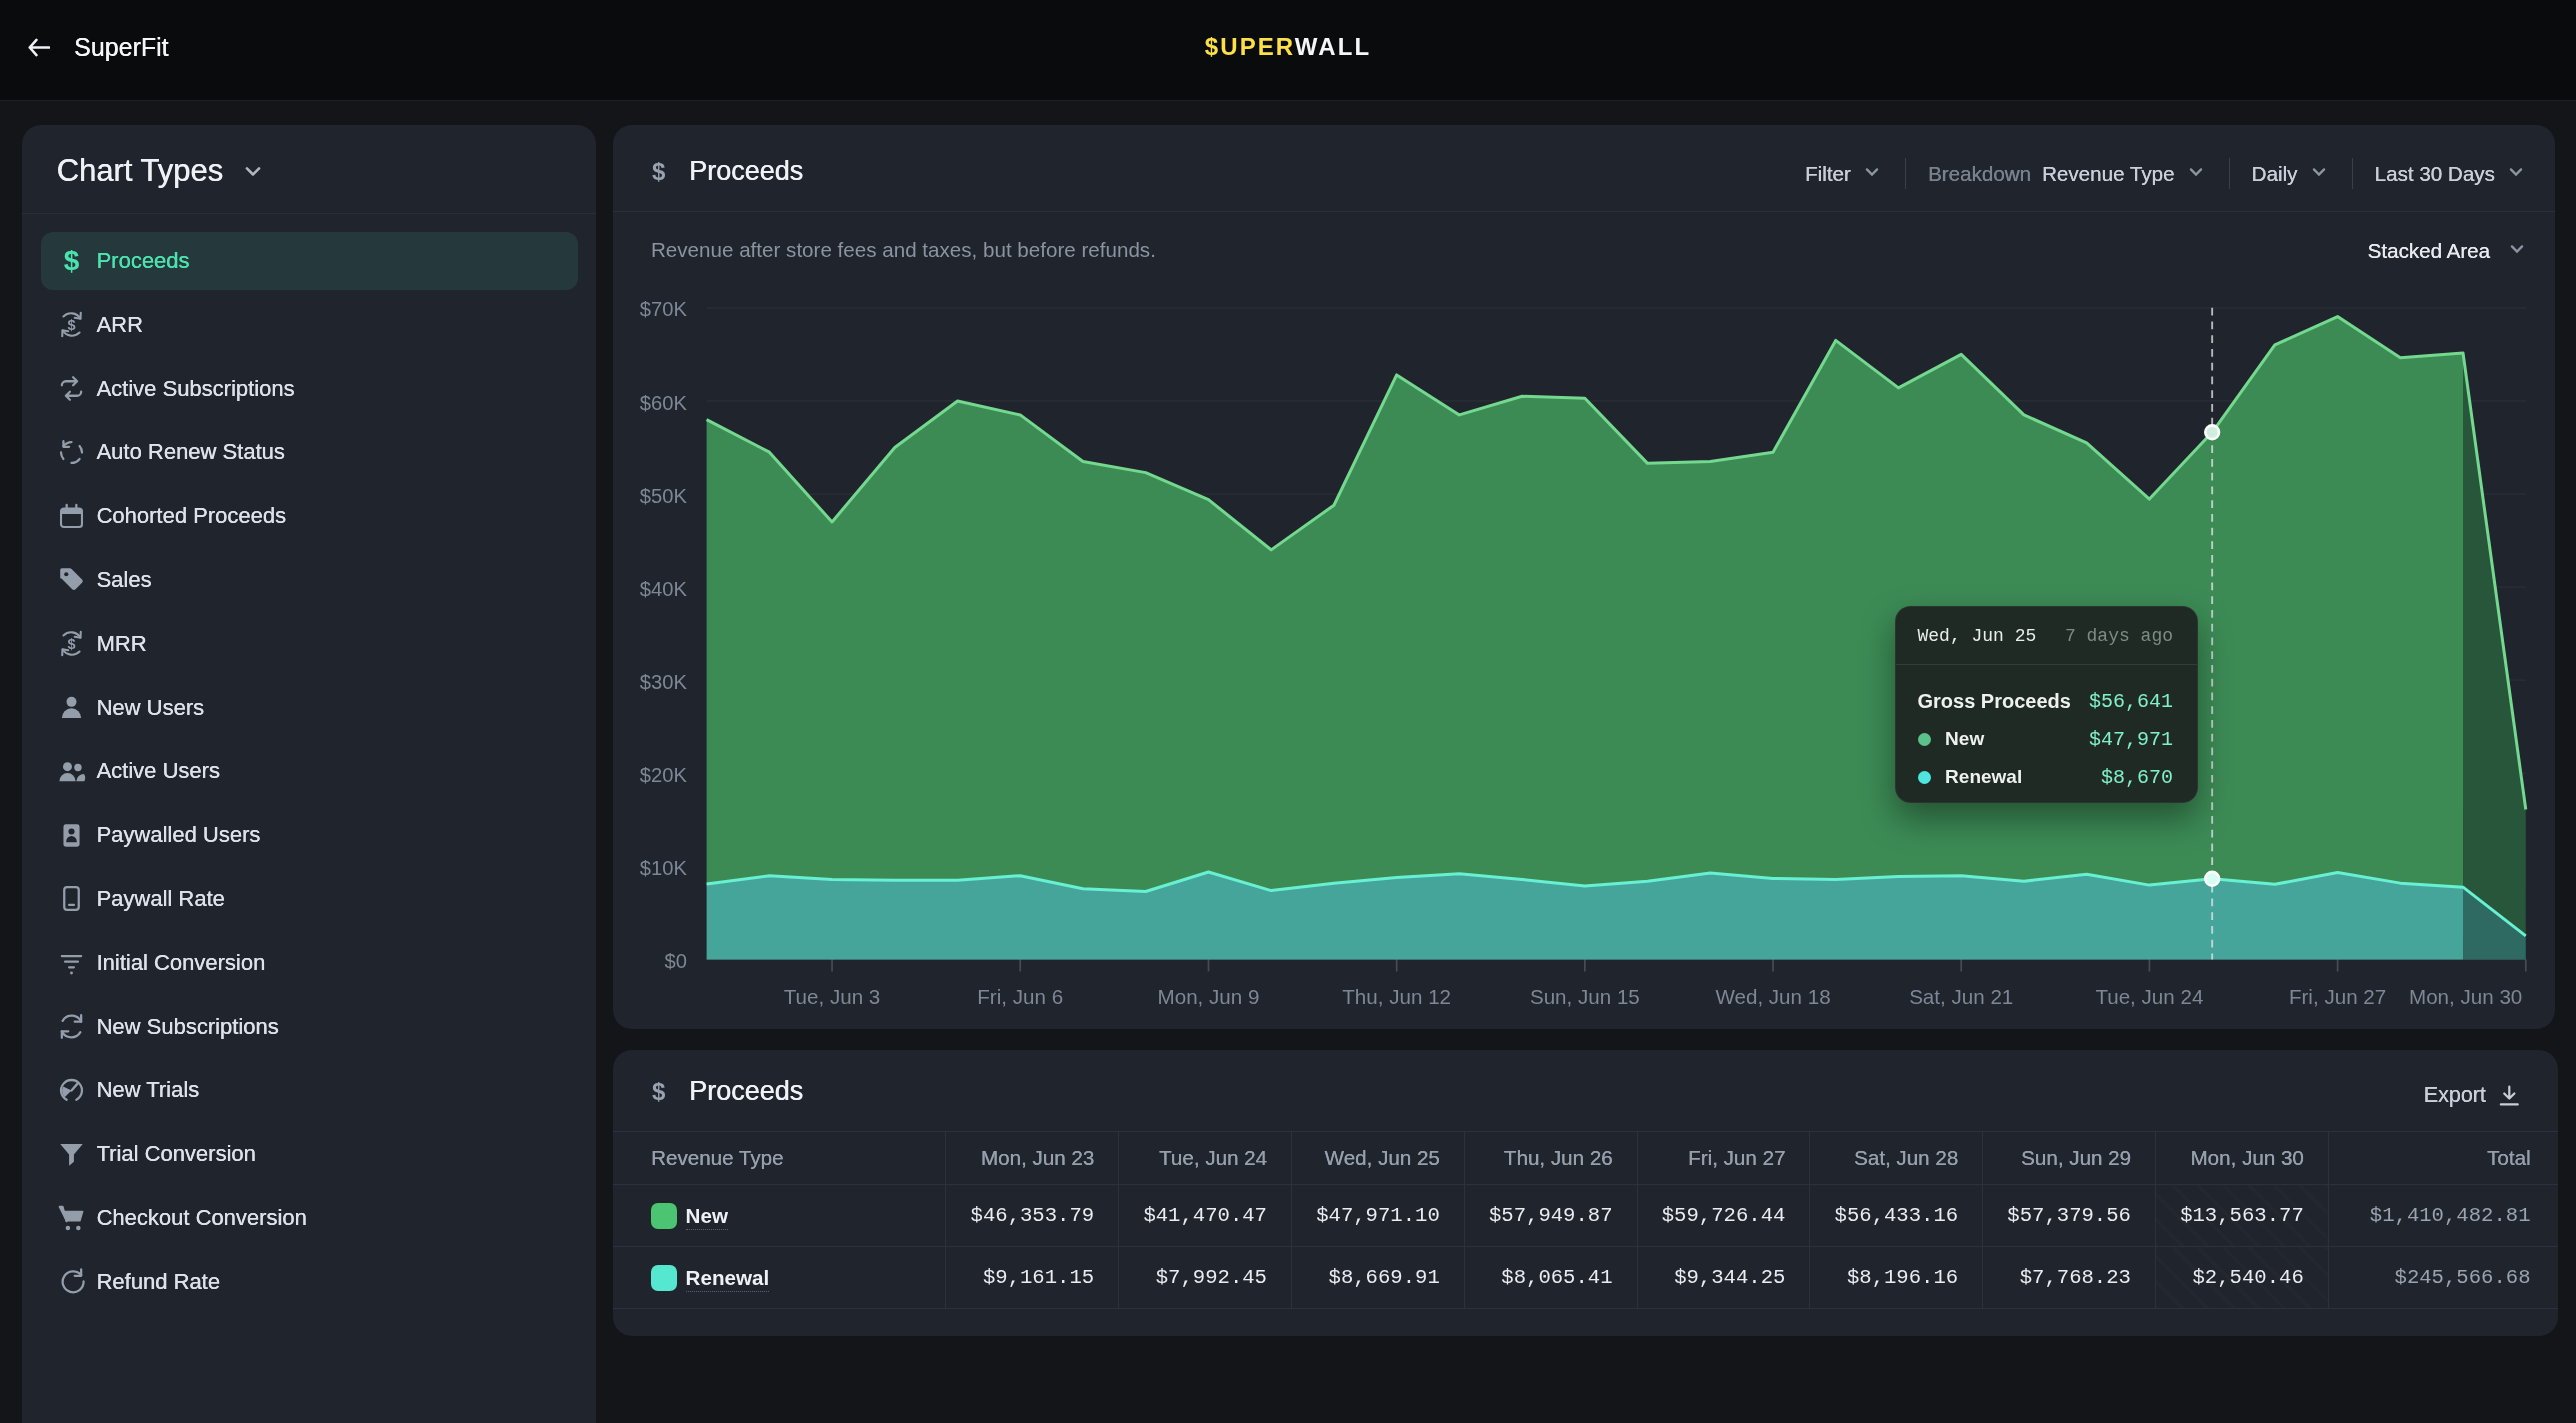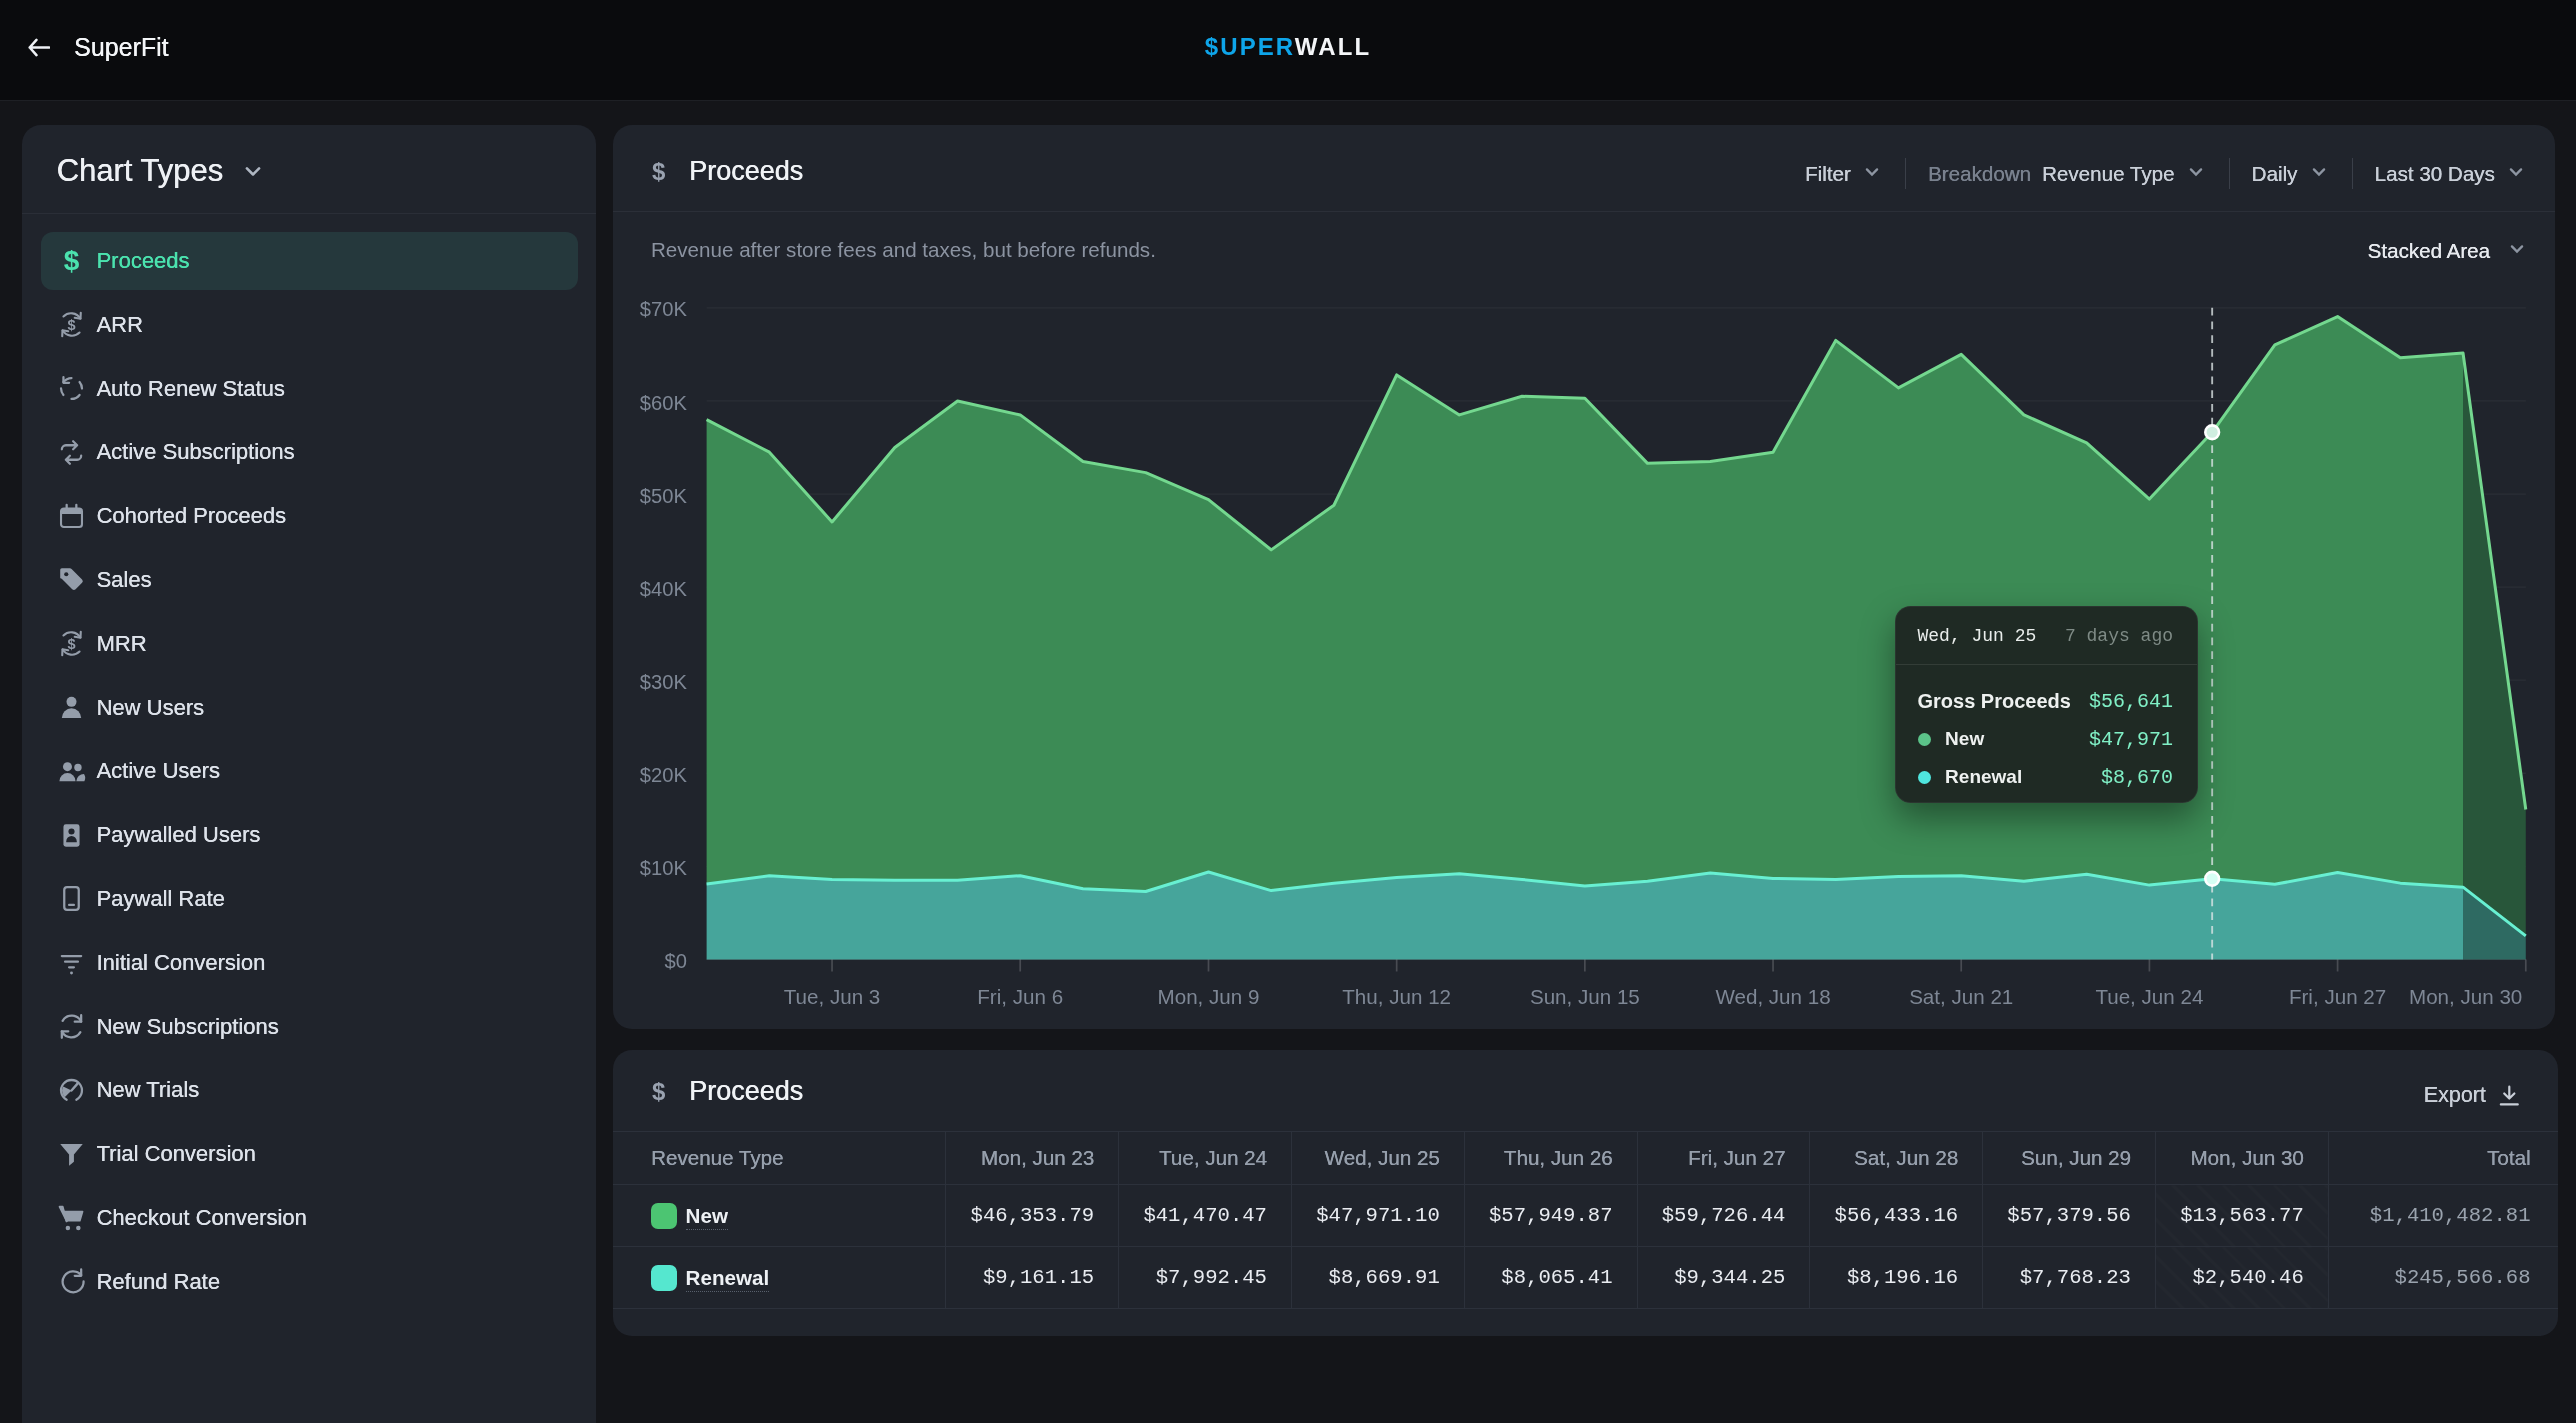--- a/index.html
+++ b/index.html
@@ -3,21 +3,21 @@
 <meta charset="utf-8">
 <style>
 * { margin:0; padding:0; box-sizing:border-box; }
 html,body { width:2576px; height:1424px; background:#141519; overflow:hidden;
   font-family:"Liberation Sans", sans-serif; }
 .topbar { position:absolute; left:0; top:0; width:2576px; height:101px; background:#0a0b0d;
   border-bottom:0.9px solid #1e2025; }
 .back { position:absolute; left:28px; top:38px; }
 .appname { position:absolute; left:74px; top:35px; font-size:25px; font-weight:400; color:#f4f6f8; line-height:1; text-shadow:0.3px 0 0 #f4f6f8;}
 .logo { position:absolute; left:0; top:35px; width:2576px; text-align:center; font-size:24px; font-weight:700; letter-spacing:2.1px; color:#f4f6f8; line-height:1;}
-.logo .m { color:#0ea5e9; }
+.logo .m { color:#fde047; }
 .panel { position:absolute; background:#20242c; border-radius:19px; }
 .sidebar { left:21.5px; top:125px; width:574px; height:1374px; }
 .side-head { position:absolute; left:35px; top:28px; display:flex; align-items:center; gap:17px;}
 .side-head .t { font-size:31px; font-weight:400; color:#eef1f5; text-shadow:0.4px 0 0 #eef1f5;}
 .side-div { position:absolute; left:0; top:88px; width:574px; height:0.9px; background:#2a2e37; }
 .menu { position:absolute; left:19px; top:107px; width:537px; }
 .mi { height:58px; margin-bottom:5.8px; display:flex; align-items:center; padding-left:15.5px; border-radius:12px; color:#dde2ea; }
 .mi .ic { width:31px; height:31px; display:flex; align-items:center; justify-content:center; color:#949daa; flex:none;}
 .mi .lb { margin-left:9.4px; font-size:22px; font-weight:400; text-shadow:0.3px 0 0 currentColor;}
 .mi.sel { background:#25383c; color:#4be2ae; }
@@ -92,34 +92,34 @@
             <path d="M28 28 a13.5 13.5 0 0 1 -21 -2.5" stroke="currentColor" fill="none" stroke-width="2.6" stroke-linecap="round" stroke-linejoin="round"></path>
             <path d="M6.5 32.5 l0.3 -7.3 l7.2 1.1" stroke="currentColor" fill="none" stroke-width="2.6" stroke-linecap="round" stroke-linejoin="round"></path>
             <text x="18" y="24.5" text-anchor="middle" font-size="18" font-weight="700" fill="currentColor" stroke="none">$</text>
           </svg>
         </span>
         <span class="lb">ARR</span>
       </div>
 <div class="mi">
         <span class="ic">
           <svg width="29" height="29" viewBox="0 0 36 36">
+            <path d="M6 14 a5 5 0 0 1 5 -5 h14 l-5 -5 m5 5 l-5 5" stroke="currentColor" fill="none" stroke-width="2.8" stroke-linecap="round" stroke-linejoin="round"></path>
+            <path d="M30 22 a5 5 0 0 1 -5 5 h-14 l5 5 m-5 -5 l5 -5" stroke="currentColor" fill="none" stroke-width="2.8" stroke-linecap="round" stroke-linejoin="round"></path>
+          </svg>
+        </span>
+        <span class="lb">Active Subscriptions</span>
+      </div>
+<div class="mi">
+        <span class="ic">
+          <svg width="29" height="29" viewBox="0 0 36 36">
             <path d="M8 10 a13 13 0 0 1 10 -5 M28 10 a13 13 0 0 1 3 8 M28 26 a13 13 0 0 1 -10 5 M8 26 a13 13 0 0 1 -3 -8" stroke="currentColor" fill="none" stroke-width="2.8" stroke-linecap="round" stroke-linejoin="round"></path>
             <path d="M8 4 v7 h7" stroke="currentColor" fill="none" stroke-width="2.8" stroke-linecap="round" stroke-linejoin="round"></path>
           </svg>
         </span>
         <span class="lb">Auto Renew Status</span>
-      </div>
-<div class="mi">
-        <span class="ic">
-          <svg width="29" height="29" viewBox="0 0 36 36">
-            <path d="M6 14 a5 5 0 0 1 5 -5 h14 l-5 -5 m5 5 l-5 5" stroke="currentColor" fill="none" stroke-width="2.8" stroke-linecap="round" stroke-linejoin="round"></path>
-            <path d="M30 22 a5 5 0 0 1 -5 5 h-14 l5 5 m-5 -5 l5 -5" stroke="currentColor" fill="none" stroke-width="2.8" stroke-linecap="round" stroke-linejoin="round"></path>
-          </svg>
-        </span>
-        <span class="lb">Active Subscriptions</span>
       </div>
 <div class="mi">
         <span class="ic">
           <svg width="29" height="29" viewBox="0 0 36 36">
             <rect x="5" y="8" width="26" height="23" rx="3.5" stroke="currentColor" fill="none" stroke-width="2.6"></rect>
             <path d="M5.5 10.5 a2.5 2.5 0 0 1 2.5 -2.5 h20 a2.5 2.5 0 0 1 2.5 2.5 v4.5 h-25 Z" fill="currentColor"></path>
             <path d="M12 3.5 v6 M24 3.5 v6" stroke="currentColor" fill="none" stroke-width="2.8" stroke-linecap="round"></path>
           </svg>
         </span>
         <span class="lb">Cohorted Proceeds</span>

